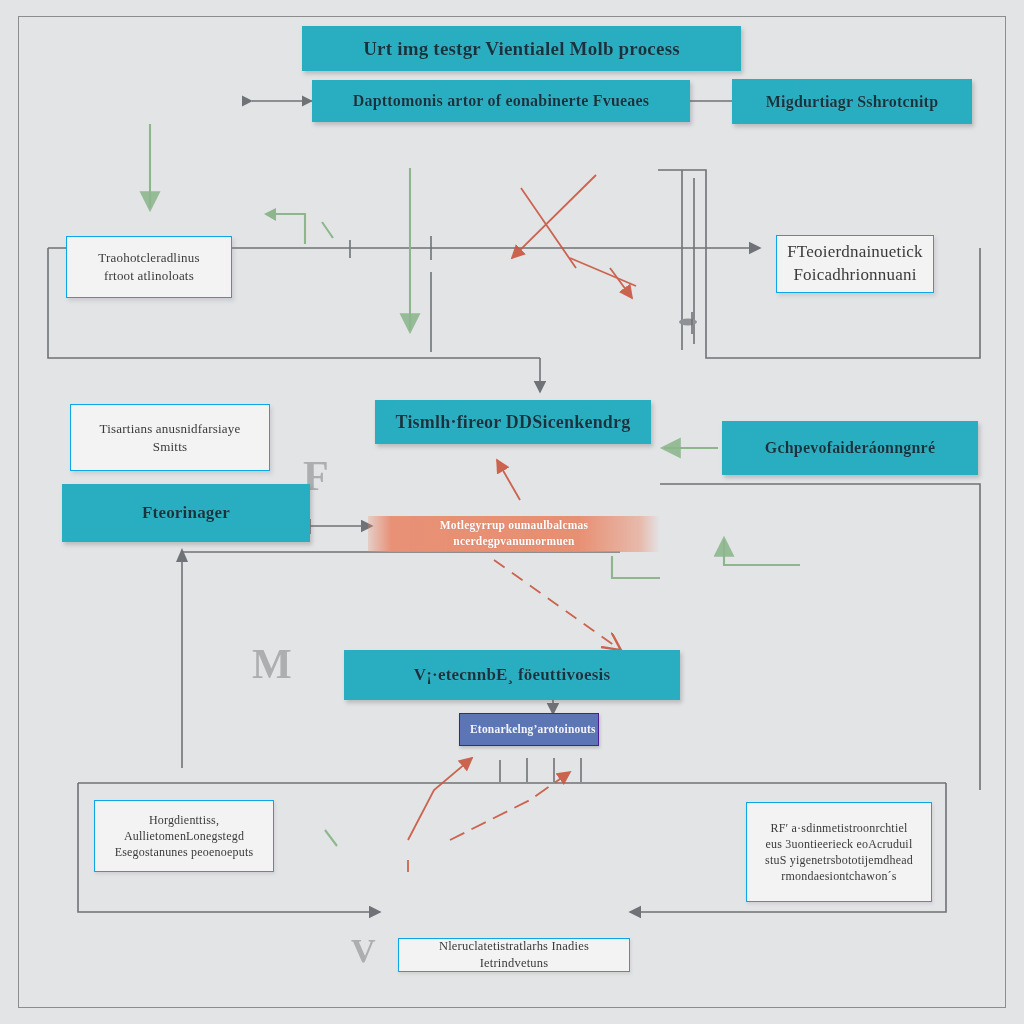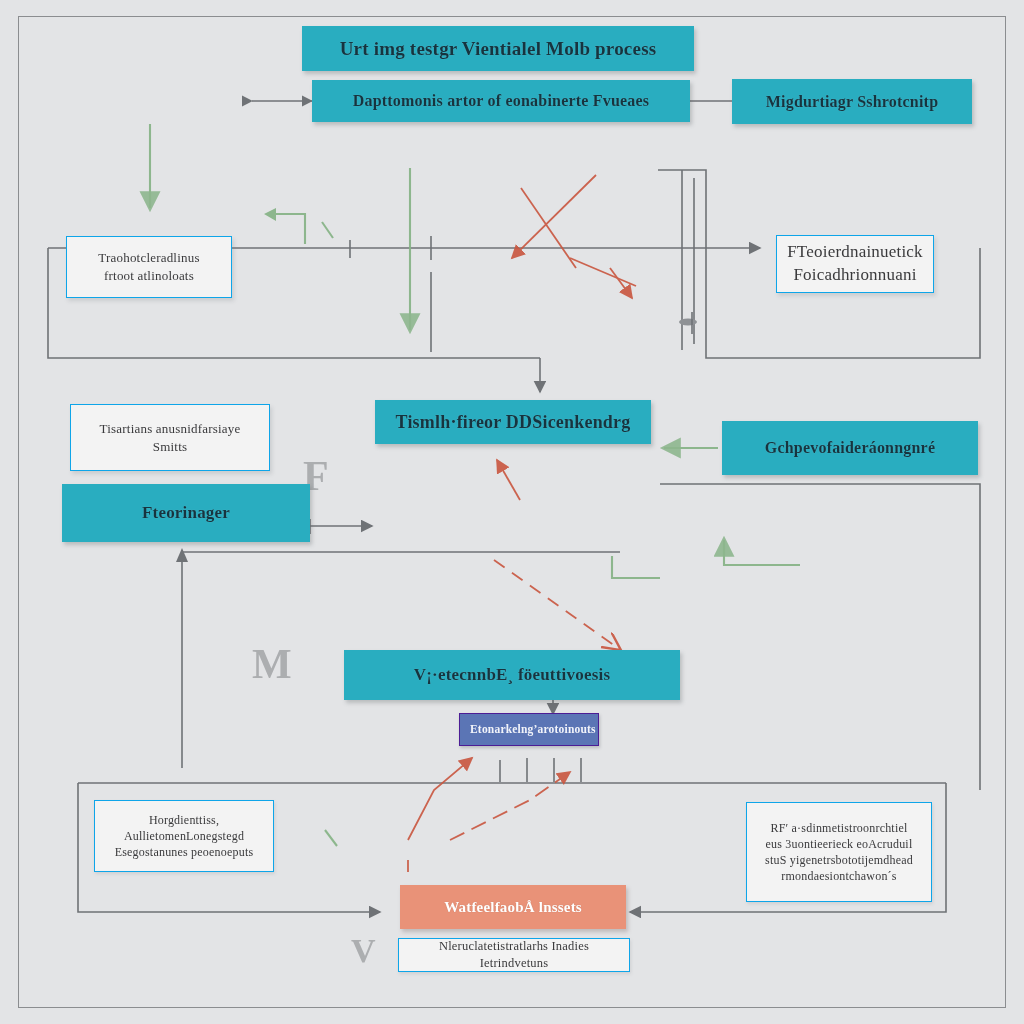--- a/index.html
+++ b/index.html
@@ -195,21 +195,21 @@
       <path d="M408,840 L434,790 L472,758" marker-end="url(#ah-red)"></path>
       <path d="M450,840 L530,800 L570,772" stroke-dasharray="16 8" marker-end="url(#ah-red)"></path>
       <line x1="408" y1="860" x2="408" y2="872"></line>
     </g>
   </svg>
 
   <div class="ghost-letter" style="left:303px; top:452px; font-size:42px;">F</div>
   <div class="ghost-letter" style="left:252px; top:640px; font-size:42px;">M</div>
   <div class="ghost-letter" style="left:351px; top:932px; font-size:34px;">V</div>
 
-  <div class="node teal blurry" style="left:302px; top:26px; width:392px; height:45px; font-size:19px;">
+  <div class="node teal blurry" style="left:302px; top:26px; width:439px; height:45px; font-size:19px;">
     <span class="lbl">Urt img testgr Vientialel Molb process</span>
   </div>
 
 
   <div class="node teal blurry" style="left:312px; top:80px; width:378px; height:42px; font-size:16px;">
     <span class="lbl">Dapttomonis artor of eonabinerte Fvueaes</span>
   </div>
 
   <div class="node teal blurry" style="left:732px; top:79px; width:240px; height:45px; font-size:16px;">
     <span class="lbl">Migdurtiagr Sshrotcnitp</span>
@@ -235,20 +235,23 @@
   </div>
 
   <div class="node teal blurry" style="left:62px; top:484px; width:248px; height:58px; font-size:17px;align-items:center;">
     <span class="lbl">Fteorinager</span>
   </div>
 
   <div class="node teal blurry" style="left:722px; top:421px; width:256px; height:54px; font-size:16px;">
     <span class="lbl">Gchpevofaideráonngnré</span>
   </div>
 
+  <div class="node coral faded blurry" style="left:368px; top:516px; width:292px; height:36px; font-size:11.5px;">
+    <span class="lbl">Motlegyrrup oumaulbalcmas ncerdegpvanumormuen</span>
+  </div>
 
   <div class="node teal blurry" style="left:344px; top:650px; width:336px; height:50px; font-size:17px;">
     <span class="lbl">V¡·etecnnbE¸ föeuttivoesis</span>
   </div>
 
   <div class="node indigo blurry" style="left:459px; top:713px; width:140px; height:33px; font-size:11.5px;">
     <span class="lbl">Etonarkelngʼarotoinouts</span>
   </div>
 
   <div class="node white flat blurry" style="left:94px; top:800px; width:180px; height:72px; font-size:12px; white-space:pre-line;">
@@ -257,21 +260,18 @@
 Esegostanunes peoenoeputs</span>
   </div>
 
   <div class="node white flat blurry" style="left:746px; top:802px; width:186px; height:100px; font-size:12px; white-space:pre-line;">
     <span class="lbl">RFʹ a·sdinmetistroonrchtiel
 eus 3uontieerieck eoAcruduil
 stuS yigenetrsbototijemdhead
 rmondaesiontchawon´s</span>
   </div>
 
-  <div class="node coral blurry" style="left:400px; top:885px; width:226px; height:44px; font-size:15px;">
-    <span class="lbl">WatfeelfaobÅ lnssets</span>
-  </div>
 
   <div class="node white flat blurry" style="left:398px; top:938px; width:232px; height:34px; font-size:12.5px;align-items:center;">
     <span class="lbl">Nleruclatetistratlarhs Inadies Ietrindvetuns</span>
   </div>
 
 </div>
 
 </body></html>

